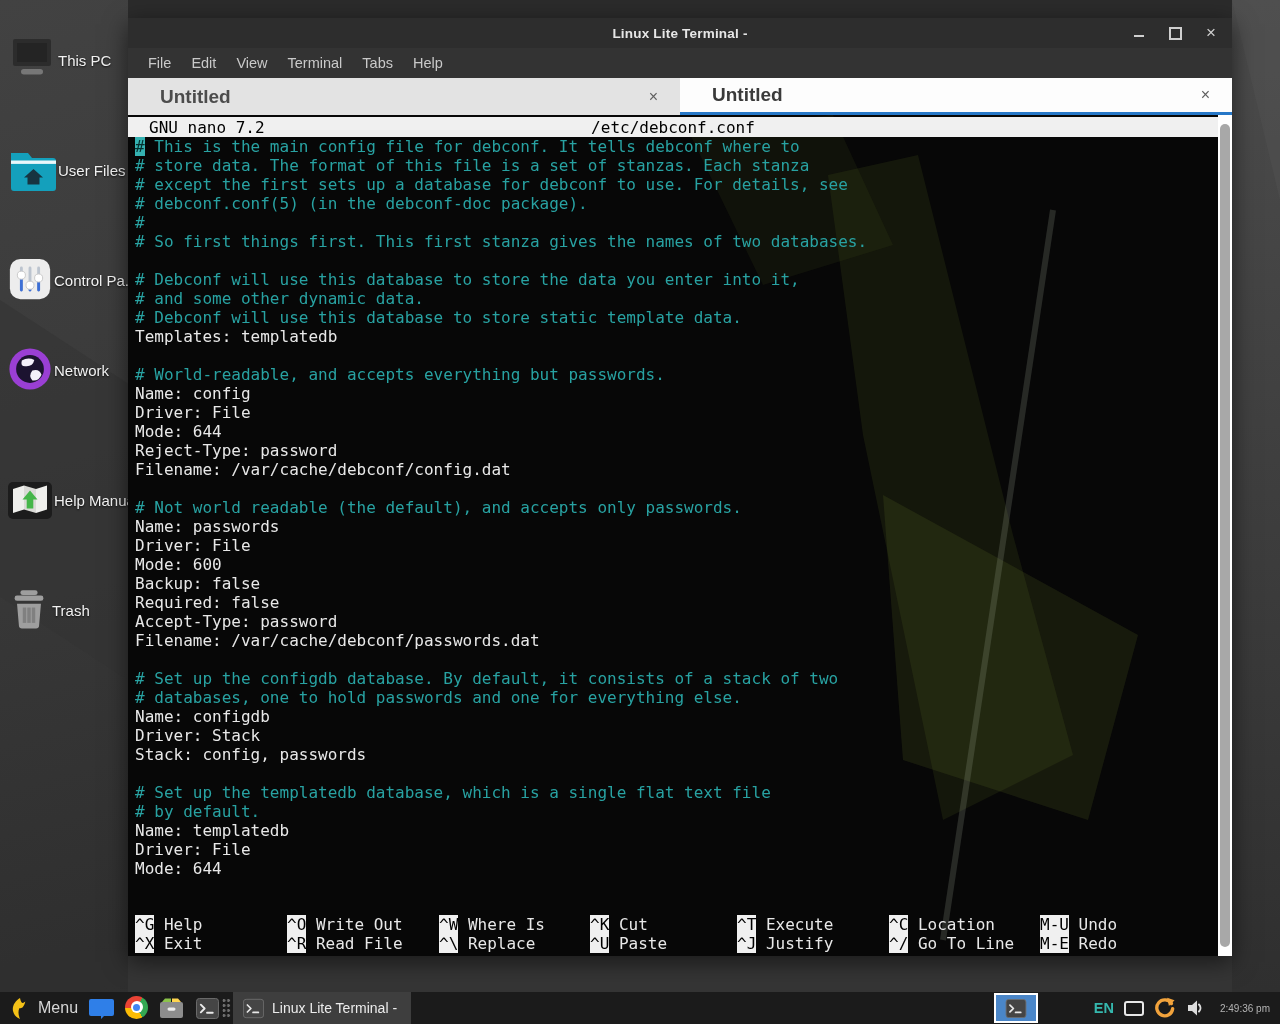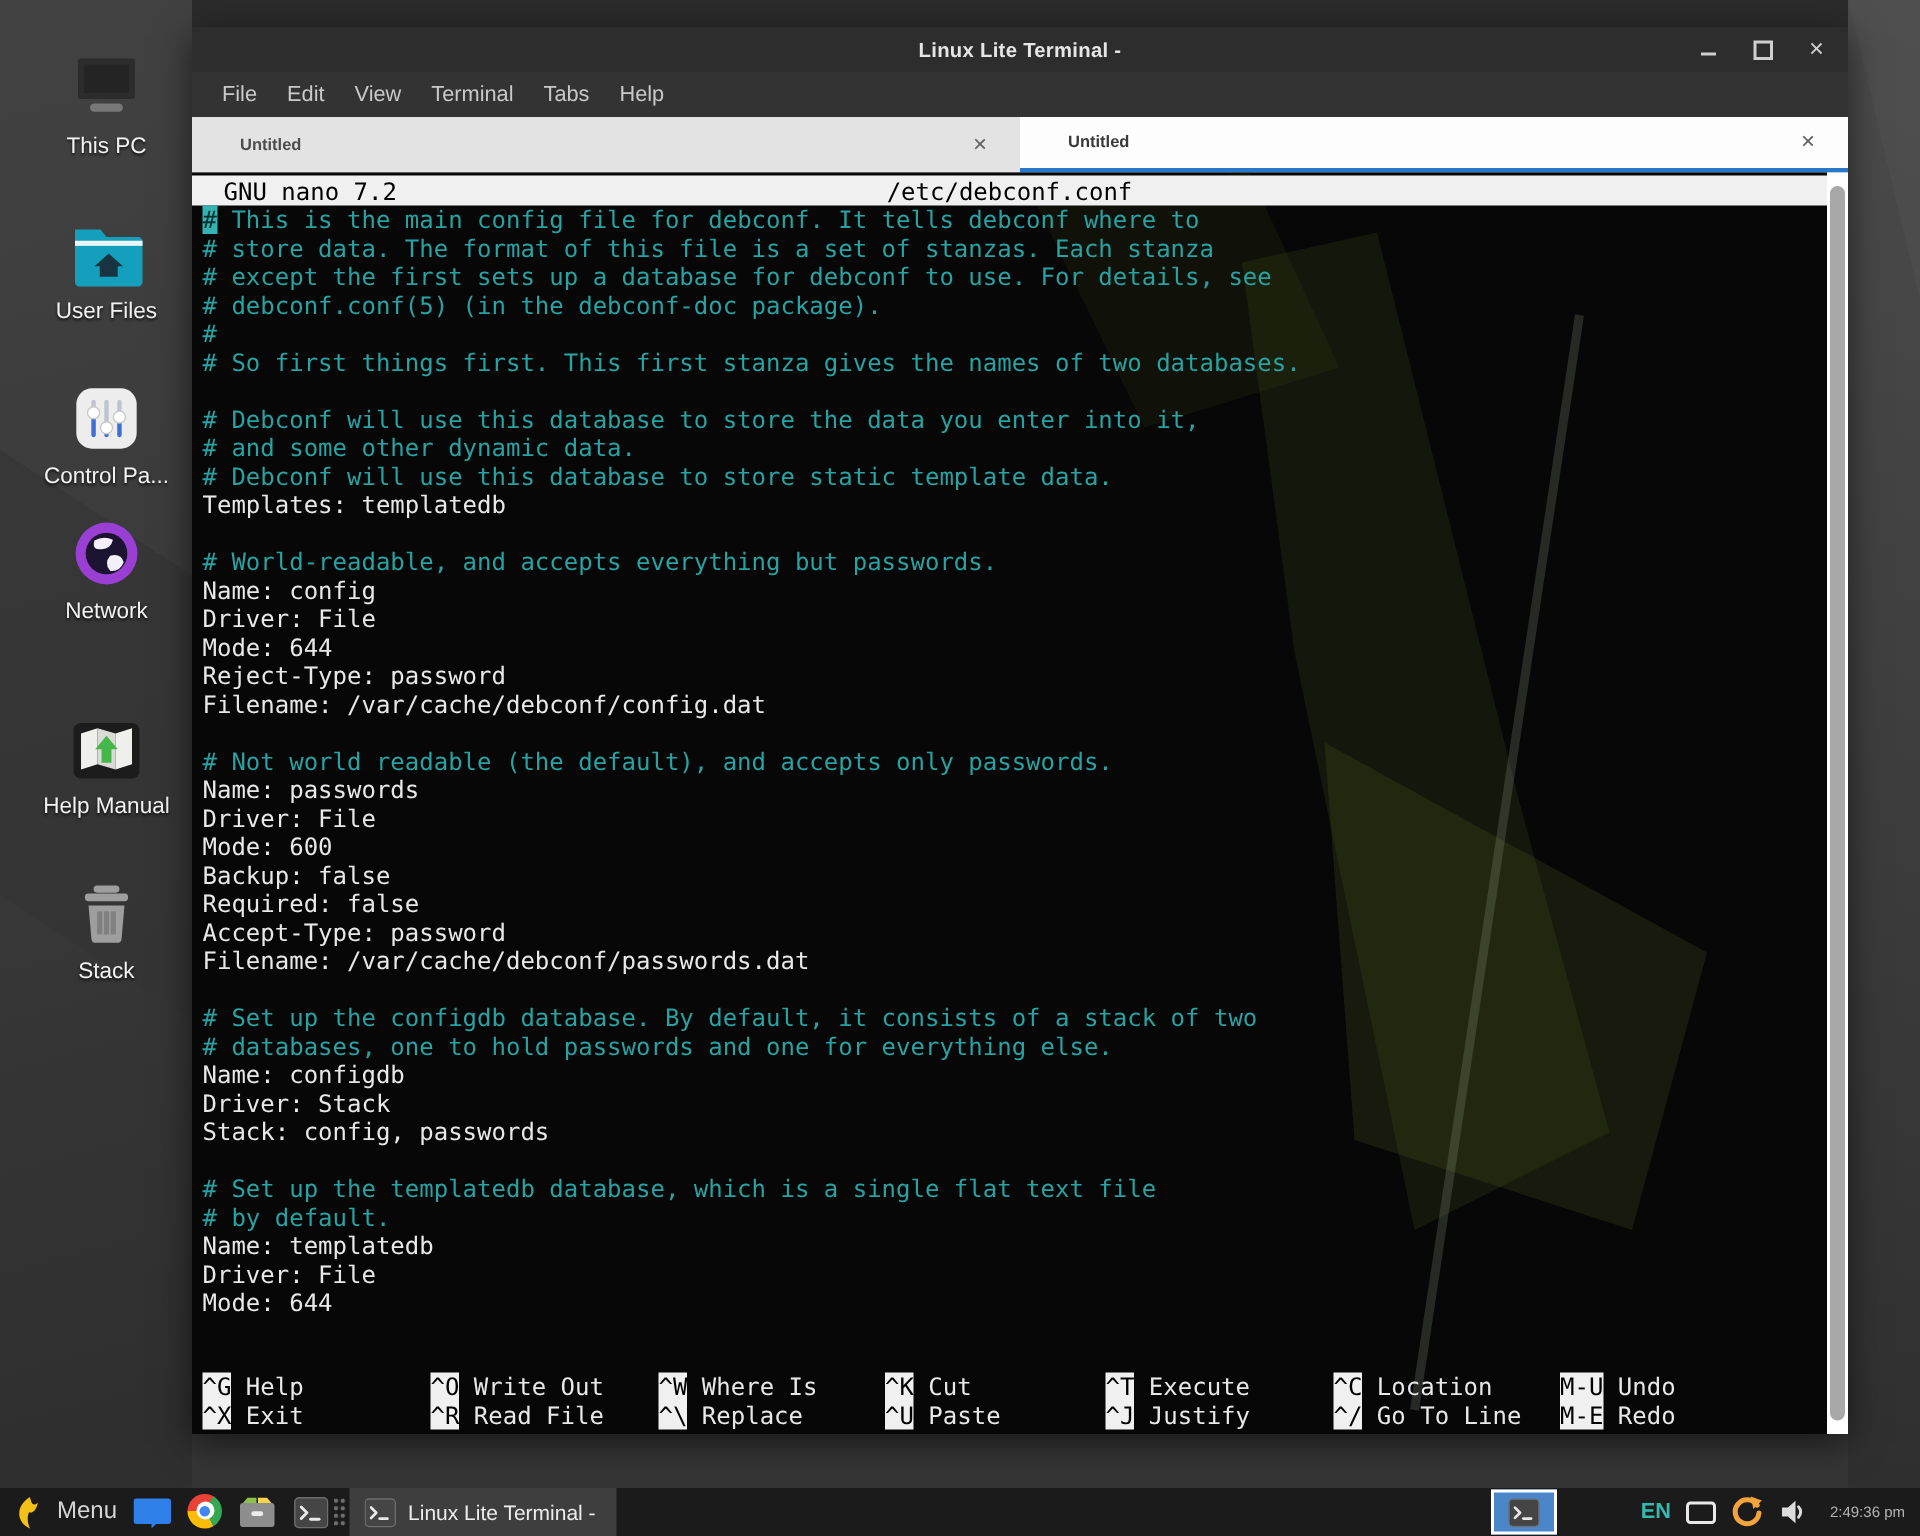--- a/index.html
+++ b/index.html
@@ -14,21 +14,21 @@
   .wp-facet1 { position:absolute; left:0; top:300px; width:128px; height:380px; background:#333333;
      clip-path:polygon(0 0,100% 22%,100% 100%,0 78%); opacity:.6; }
   .wp-shade-right { position:absolute; top:0; right:0; width:48px; bottom:0;
      background:linear-gradient(180deg,#4c4c4c 0%,#3c3c3c 55%,#2e2e2e 100%); }
   .wp-facet2 { position:absolute; right:0; top:0; width:48px; height:200px; background:#555; opacity:.35;
      clip-path:polygon(0 0,100% 0,100% 100%); }
   .wp-bottom { position:absolute; left:0; right:0; bottom:32px; height:40px; background:#2f2f2f; opacity:.5; }
 
   
   .desktop-icons { position:absolute; left:6px; top:0; width:130px; }
-  .desk-icon { position:absolute; left:0; width:130px; display:flex; flex-direction:column; align-items:center; cursor:default; }
+  .desk-icon { position:absolute; left:0; width:130px; display:flex; flex-direction:row; align-items:center; cursor:default; }
   .desk-icon .glyph { height:50px; display:flex; align-items:flex-end; justify-content:center; }
   .desk-icon .lbl { margin-top:7px; font-size:15px; color:#f2f2f2; text-shadow:0 1px 2px rgba(0,0,0,.8);
      white-space:nowrap; }
 
   
   .window { position:absolute; left:128px; top:18px; width:1104px; height:938px;
      box-shadow:0 6px 22px rgba(0,0,0,.55); display:flex; flex-direction:column; }
   .titlebar { height:30px; background:#2d2d2d; display:flex; align-items:center; position:relative; flex:0 0 30px; }
   .titlebar .title { position:absolute; left:0; right:0; text-align:center; color:#e6e6e6;
      font-size:13.5px; font-weight:bold; letter-spacing:.2px; }
@@ -37,21 +37,21 @@
      color:#cfcfcf; font-size:15px; cursor:pointer; }
   .win-btn.min::before { content:""; width:10px; height:2px; background:#cfcfcf; margin-top:6px; }
   .win-btn.max::before { content:""; width:9px; height:9px; border:2px solid #cfcfcf; }
   .win-btn.close { font-size:17px; }
 
   .menubar { height:30px; background:#333333; display:flex; align-items:center; padding-left:10px; flex:0 0 30px; }
   .menu-item { color:#c9c9c9; font-size:14.5px; padding:0 10px; height:100%; display:flex; align-items:center; cursor:default; }
 
   .tabbar { height:37px; display:flex; flex:0 0 37px; background:#d9d9d9; }
   .tab { flex:1 1 50%; display:flex; align-items:center; position:relative; padding-left:32px; cursor:default; }
-  .tab .tab-label { font-size:11px; font-weight:600; color:#4c4c4c; }
+  .tab .tab-label { font-size:19px; font-weight:600; color:#4c4c4c; }
   .tab .tab-close { position:absolute; right:22px; color:#5f5f5f; font-size:16px; cursor:pointer; }
   .tab.inactive { background:#e3e3e3; }
   .tab.active { background:#fdfdfd; border-bottom:3px solid var(--tab-accent,#2778c8); }
   .tab.active .tab-label { color:#3a3a3a; }
 
   
   .termwrap { flex:1 1 auto; display:flex; min-height:0; }
   .terminal { flex:1 1 auto; background:#070707; position:relative; overflow:hidden;
      font-family:"DejaVu Sans Mono", monospace; font-size:16px; padding-top:2px; }
   .green-overlay { position:absolute; inset:0; width:100%; height:100%; pointer-events:none; }
@@ -178,21 +178,21 @@
       <span class="glyph">
         <svg width="46" height="46" viewBox="0 0 48 48">
           <rect x="15" y="4.5" width="18" height="5" rx="2.5" fill="#9e9e9e"></rect>
           <rect x="9" y="10" width="30" height="5.5" rx="2.4" fill="#9e9e9e"></rect>
           <path d="M11.5 18.5 h25 l-2 23 a3.2 3.2 0 0 1 -3.2 2.9 H16.7 a3.2 3.2 0 0 1 -3.2 -2.9 Z" fill="#9e9e9e"></path>
           <rect x="17.5" y="22.5" width="3.6" height="16" fill="#808080"></rect>
           <rect x="22.2" y="22.5" width="3.6" height="16" fill="#808080"></rect>
           <rect x="26.9" y="22.5" width="3.6" height="16" fill="#808080"></rect>
         </svg>
       </span>
-      <span class="lbl">Stack</span>
+      <span class="lbl">Trash</span>
     </div>
   </div>
 
 <div class="window">
   <div class="titlebar">
     <div class="title">Linux Lite Terminal -</div>
     <div class="win-controls">
       <span class="win-btn min"></span>
       <span class="win-btn max"></span>
       <span class="win-btn close">×</span>

